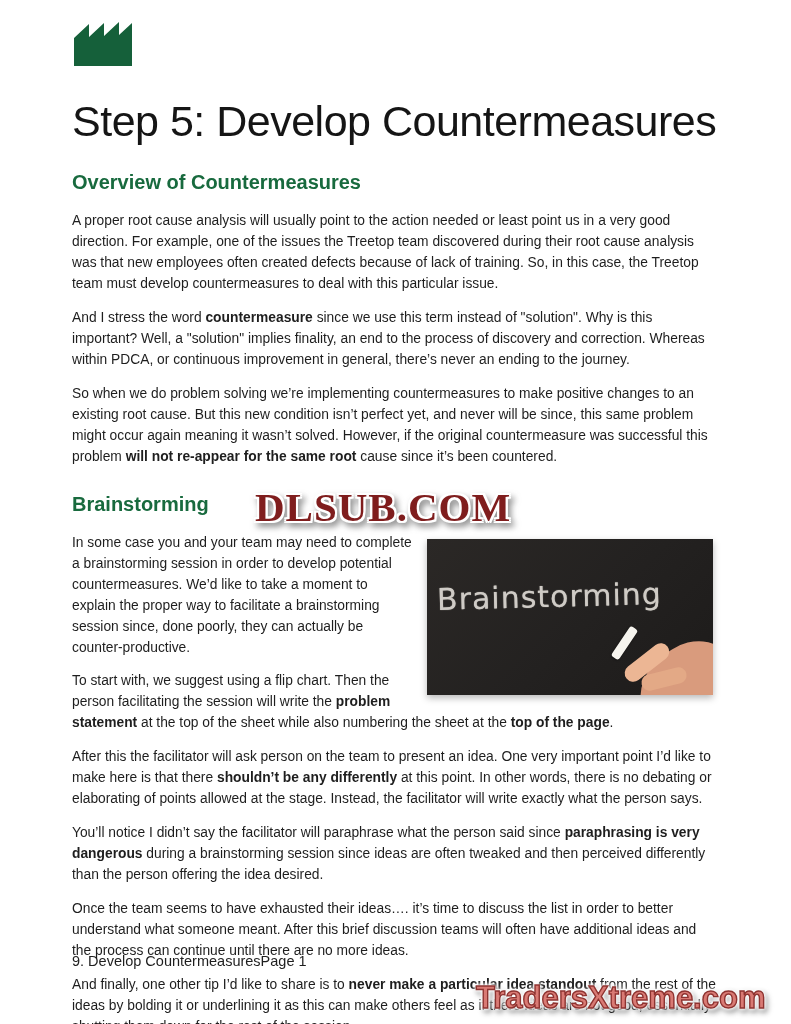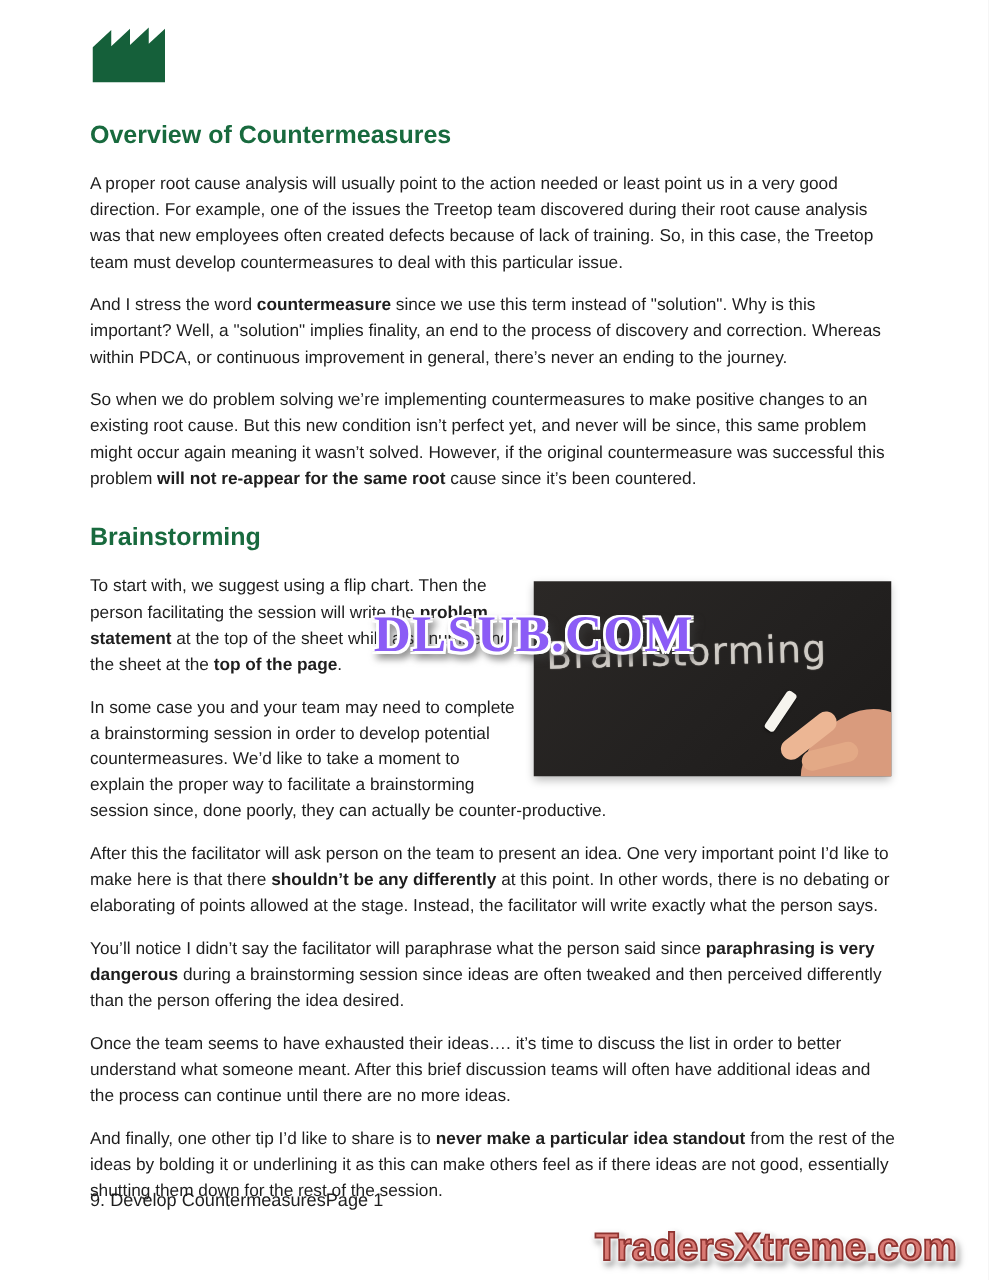--- a/index.html
+++ b/index.html
@@ -73,27 +73,26 @@
   .chalk-stick{
     position:absolute;right:84px;bottom:34px;width:9px;height:36px;
     background:#f6f4ee;border-radius:3px;transform:rotate(34deg);
     box-shadow:0 1px 2px rgba(0,0,0,0.5);
   }
   
   .wm-dlsub{
     position:absolute;left:255px;top:483px;
     font-family:"Liberation Serif",serif;
     font-size:41px;font-weight:bold;letter-spacing:1px;
-    color:#8b5cf6;
+    color:#7f1d1d;
     text-shadow:
       -2px -2px 0 #fff, 2px -2px 0 #fff, -2px 2px 0 #fff, 2px 2px 0 #fff,
       -2px 0 0 #fff, 2px 0 0 #fff, 0 -2px 0 #fff, 0 2px 0 #fff;
     filter:drop-shadow(3px 4px 3px rgba(60,60,60,0.55));
     pointer-events:none;
-    margin-left:44px;
   }
   .wm-traders{
     position:absolute;left:476px;top:980px;
     font-size:31px;font-weight:bold;letter-spacing:0px;
     color:#d97a74;
     -webkit-text-stroke:1.4px #8e3330;
     filter:drop-shadow(0 0 2px #ffffff) drop-shadow(0 0 1px #ffffff) drop-shadow(2px 3px 2px rgba(0,0,0,0.35));
     pointer-events:none;
   }
   
@@ -113,40 +112,41 @@
       <span>
         <svg width="58" height="50" viewBox="0 0 58 50">
           <polygon points="0,50 0,22 15,8 15,21 30,7 30,20 45,6 45,19 58,7 58,50" fill="#15603a"></polygon>
         </svg>
       </span>
     </div>
   </div>
 
   <div class="content">
 
+    <h1>Step 5: Develop Countermeasures</h1>
 
     <h2>Overview of Countermeasures</h2>
     <p><span>A proper root cause analysis will usually point to the action needed or least point us in a very good direction. For example, one of the issues the Treetop team discovered during their root cause analysis was that new employees often created defects because of lack of training.  So, in this case, the Treetop team must develop countermeasures to deal with this particular issue.</span></p>
     <p><span>And I stress the word </span><span class="b">countermeasure</span><span> since we use this term instead of "solution". Why is this important? Well, a "solution" implies finality, an end to the process of discovery and correction. Whereas within PDCA, or continuous improvement in general, there’s never an ending to the journey.</span></p>
     <p><span>So when we do problem solving we’re implementing countermeasures to make positive changes to an existing root cause. But this new condition isn’t perfect yet, and never will be since, this same problem might occur again meaning it wasn’t solved.  However, if the original countermeasure was successful this problem </span><span class="b">will not re-appear for the same root</span><span> cause since it’s been countered.</span></p>
 
     <h2>Brainstorming</h2>
 
     <div class="chalkboard">
       <span class="chalk-text">Brainstorming</span>
       <div class="hand">
         <div class="chalk-stick"></div>
         <div class="palm"></div>
         <div class="finger-index"></div>
         <div class="finger-thumb"></div>
       </div>
     </div>
 
+    <p><span>In some case you and your team may need to complete a brainstorming session in order to develop potential countermeasures.  We’d like to take a moment to explain the proper way to facilitate a brainstorming session since, done poorly, they can actually be counter-productive.</span></p>
     <p><span>To start with, we suggest using a flip chart.  Then the person facilitating the session will write the </span><span class="b">problem statement</span><span> at the top of the sheet while also numbering the sheet at the </span><span class="b">top of the page</span><span>.</span></p>
-    <p><span>In some case you and your team may need to complete a brainstorming session in order to develop potential countermeasures.  We’d like to take a moment to explain the proper way to facilitate a brainstorming session since, done poorly, they can actually be counter-productive.</span></p>
     <div class="clear"></div>
 
     <p><span>After this the facilitator will ask person on the team to present an idea.  One very important point I’d like to make here is that there </span><span class="b">shouldn’t be any differently</span><span> at this point.  In other words, there is no debating or elaborating of points allowed at the stage.  Instead, the facilitator will write exactly what the person says.</span></p>
     <p><span>You’ll notice I didn’t say the facilitator will paraphrase what the person said since </span><span class="b">paraphrasing is very dangerous</span><span> during a brainstorming session since ideas are often tweaked and then perceived differently than the person offering the idea desired.</span></p>
     <p><span>Once the team seems to have exhausted their ideas…. it’s time to discuss the list in order to better understand what someone meant.  After this brief discussion teams will often have additional ideas and the process can continue until there are no more ideas.</span></p>
     <p><span>And finally, one other tip I’d like to share is to </span><span class="b">never make a particular idea standout</span><span> from the rest of the ideas by bolding it or underlining it as this can make others feel as if there ideas are not good, essentially shutting them down for the rest of the session.</span></p>
 
   </div>
 
   <div class="footer">

